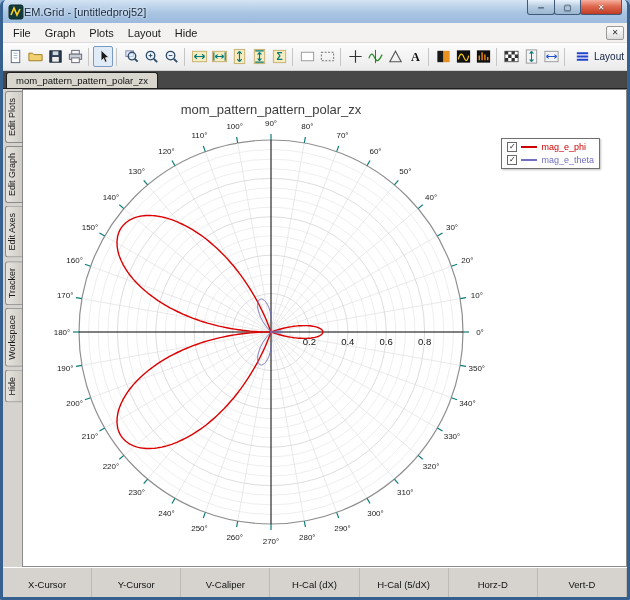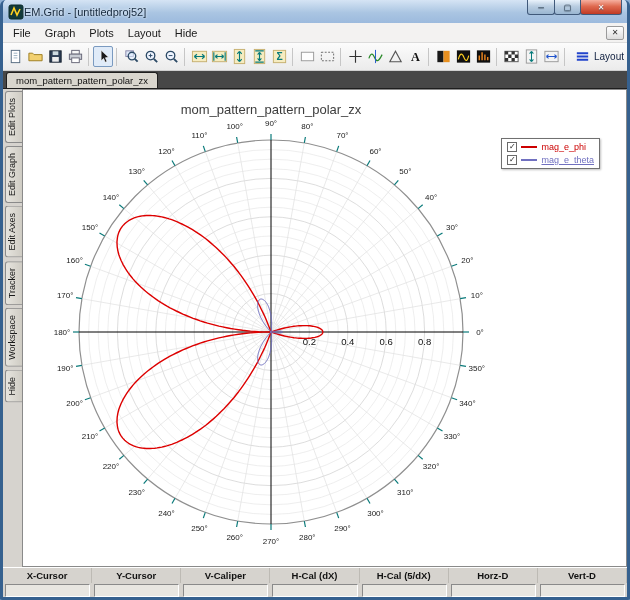--- a/index.html
+++ b/index.html
@@ -55,21 +55,21 @@
   
   .legend { position:absolute; right:26px; top:48px; background:#fff; border:1px solid #707070;
     box-shadow:1px 1px 2px rgba(0,0,0,.25); padding:3px 5px; display:flex;
     flex-direction:column; gap:3px; }
   .leg-row { display:flex; align-items:center; gap:4px; font-size:9px; }
   .leg-cb { width:10px; height:10px; border:1px solid #6a6a6a; background:#fff; font-size:8px;
     line-height:8px; text-align:center; color:#222; }
   .leg-line { width:16px; height:0; border-top:2px solid; }
   
   .readouts { height:30px; flex:0 0 auto; background:#d6d3ce; border-top:1px solid #fff; }
-  .ro-row { display:flex; height:15px;font-weight:bold; }
+  .ro-row { display:flex; height:32px; }
   .ro-h { flex:1; display:flex; align-items:center; justify-content:center; font-size:9.5px;
     color:#111; border-right:1px solid #bdbab4; }
   .ro-v { flex:1; margin:1px 2px; background:#e8e6e1;
     border:1px solid; border-color:#8a8a8a #ffffff #ffffff #8a8a8a; }
 </style>
 </head>
 <body>
 
 <div class="window">
 
@@ -425,21 +425,21 @@
       <div class="legend">
 
       <div class="leg-row">
             <span class="leg-cb">✓</span>
             <span class="leg-line" style="border-top-color: rgb(204, 0, 0);"></span>
             <span style="color: rgb(204, 0, 0); text-align: center;">mag_e_phi</span>
           </div>
           <div class="leg-row">
             <span class="leg-cb">✓</span>
             <span class="leg-line" style="border-top-color: rgb(112, 112, 192);"></span>
-            <span style="color: rgb(112, 112, 192); text-decoration: underline;">mag_e_theta</span>
+            <span style="color: rgb(112, 112, 192);">mag_e_theta</span>
           </div>
         </div>
     </div>
   </div>
 
   <div class="readouts">
     <div class="ro-row" id="ro-headers">
         <div class="ro-h">X-Cursor</div>
         <div class="ro-h">Y-Cursor</div>
         <div class="ro-h">V-Caliper</div>

